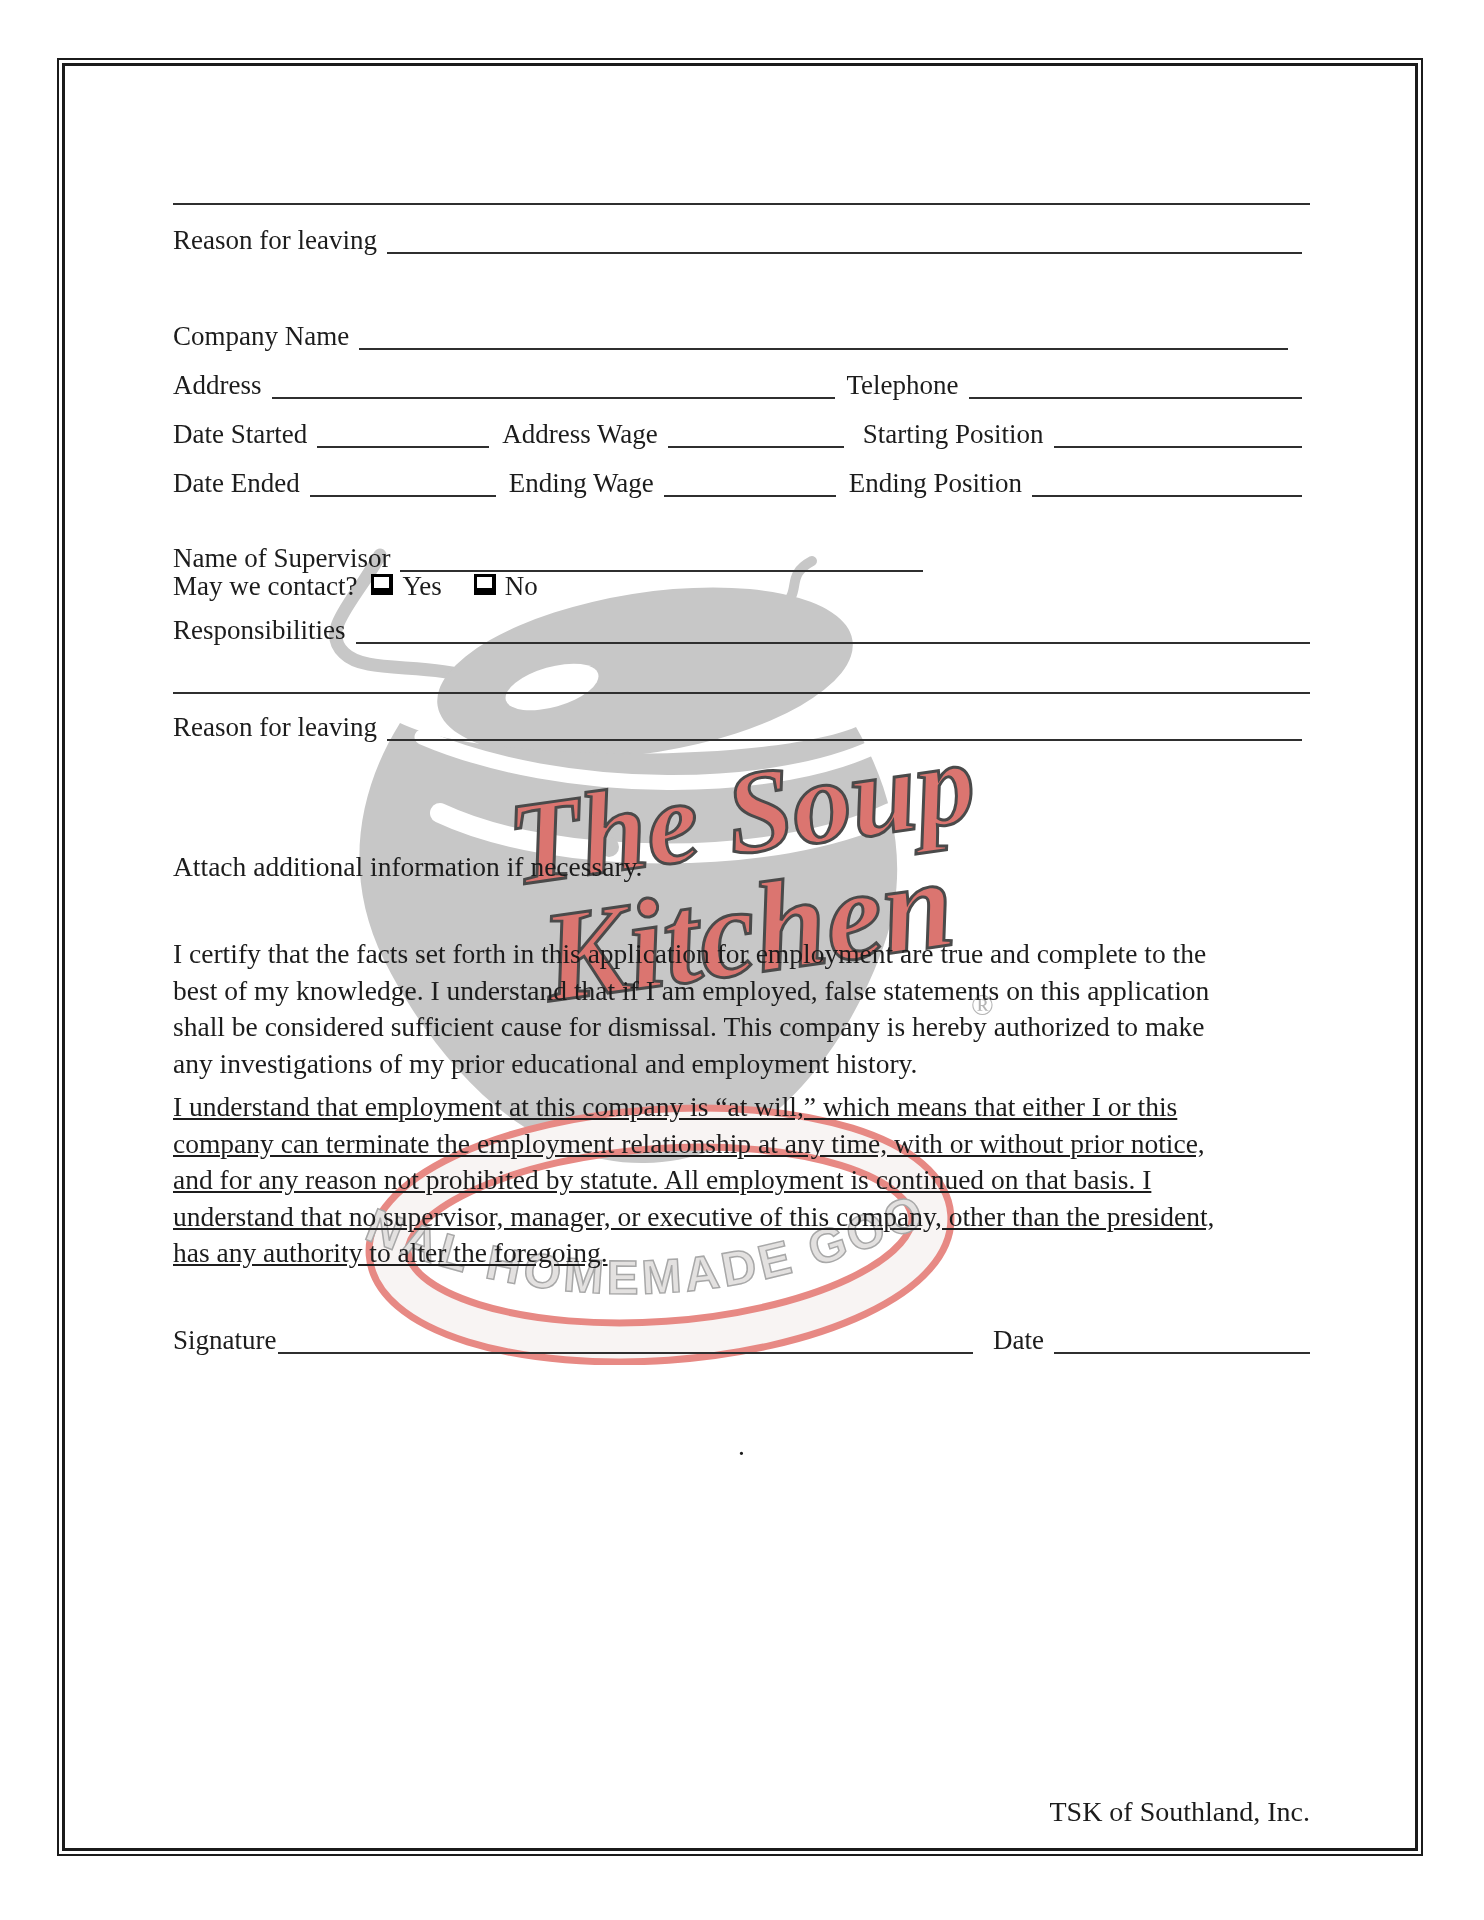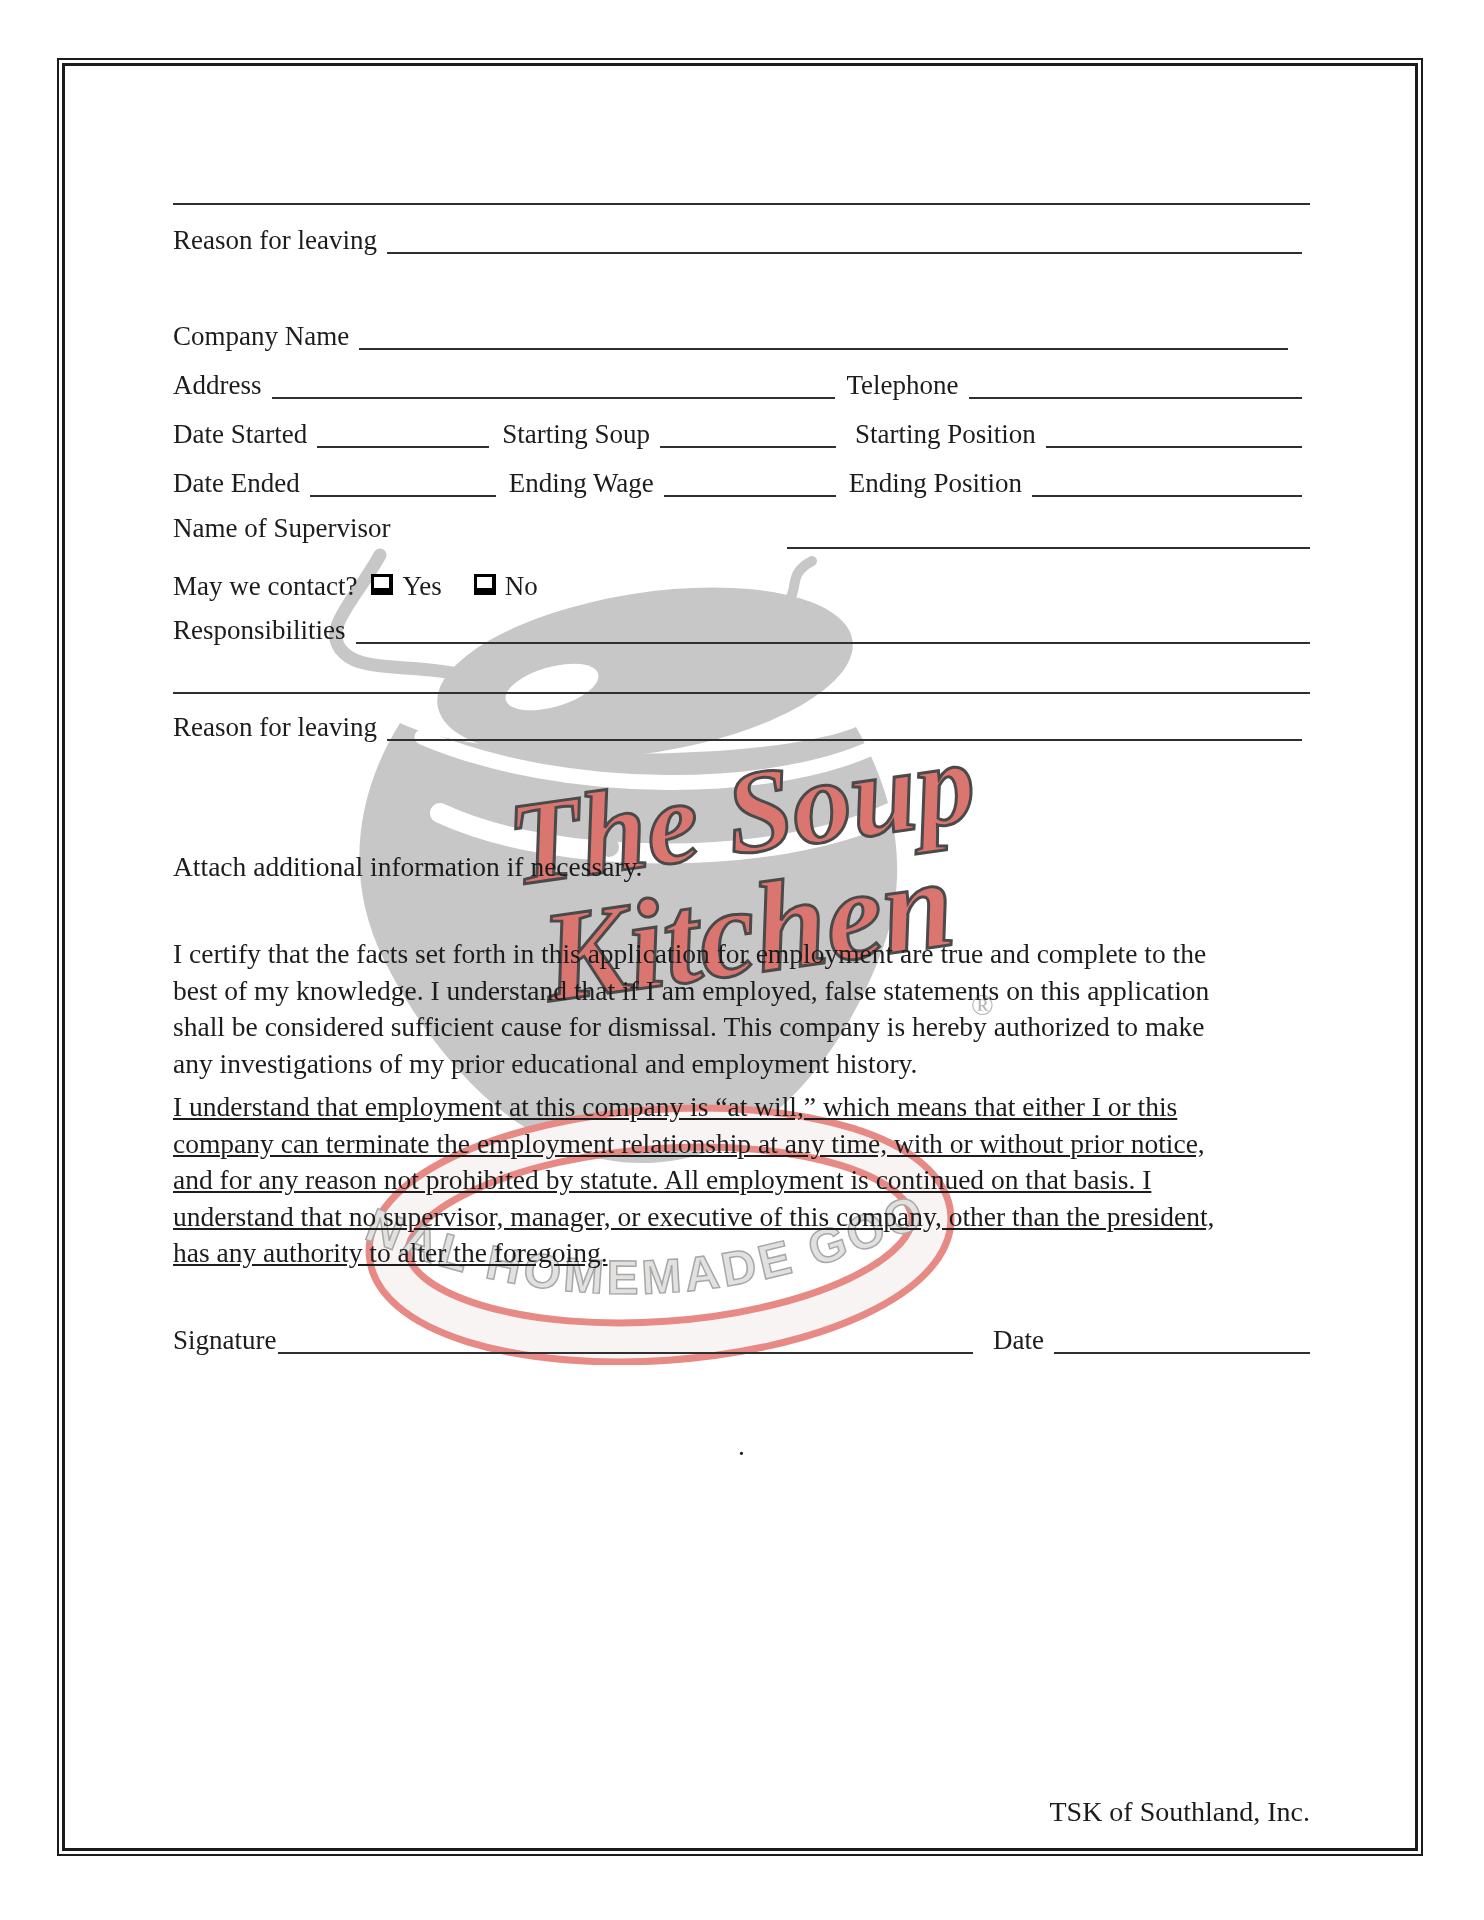--- a/index.html
+++ b/index.html
@@ -84,36 +84,36 @@
   <div class="row" style="top:366px;">
     <span class="lbl">Address</span>
     <div class="fill" style="width:563px;"></div>
     <span class="lbl" style="margin-left:12px;">Telephone</span>
     <div class="fill grow" style="margin-right:8px;"></div>
   </div>
 
   <div class="row" style="top:415px;">
     <span class="lbl">Date Started</span>
     <div class="fill" style="width:172px;"></div>
-    <span class="lbl" style="margin-left:13px;">Starting Soup</span>
+    <span class="lbl" style="margin-left:13px;">Address Wage</span>
     <div class="fill" style="width:176px;"></div>
     <span class="lbl" style="margin-left:19px;">Starting Position</span>
     <div class="fill grow" style="margin-right:8px;"></div>
   </div>
 
   <div class="row" style="top:464px;">
     <span class="lbl">Date Ended</span>
     <div class="fill" style="width:186px;"></div>
     <span class="lbl" style="margin-left:13px;">Ending Wage</span>
     <div class="fill" style="width:172px;"></div>
     <span class="lbl" style="margin-left:13px;">Ending Position</span>
     <div class="fill grow" style="margin-right:8px;"></div>
   </div>
 
-  <div class="row" style="top:509px;flex-direction:column;">
+  <div class="row" style="top:539px;">
     <span class="lbl">Name of Supervisor</span>
     <div class="fill" style="width:523px;"></div>
   </div>
 
   <div class="row" style="top:567px;">
     <span>May we contact?</span>
     <span class="cbx"></span>
     <span>Yes</span>
     <span class="cbx" style="margin-left:32px;"></span>
     <span>No</span>

